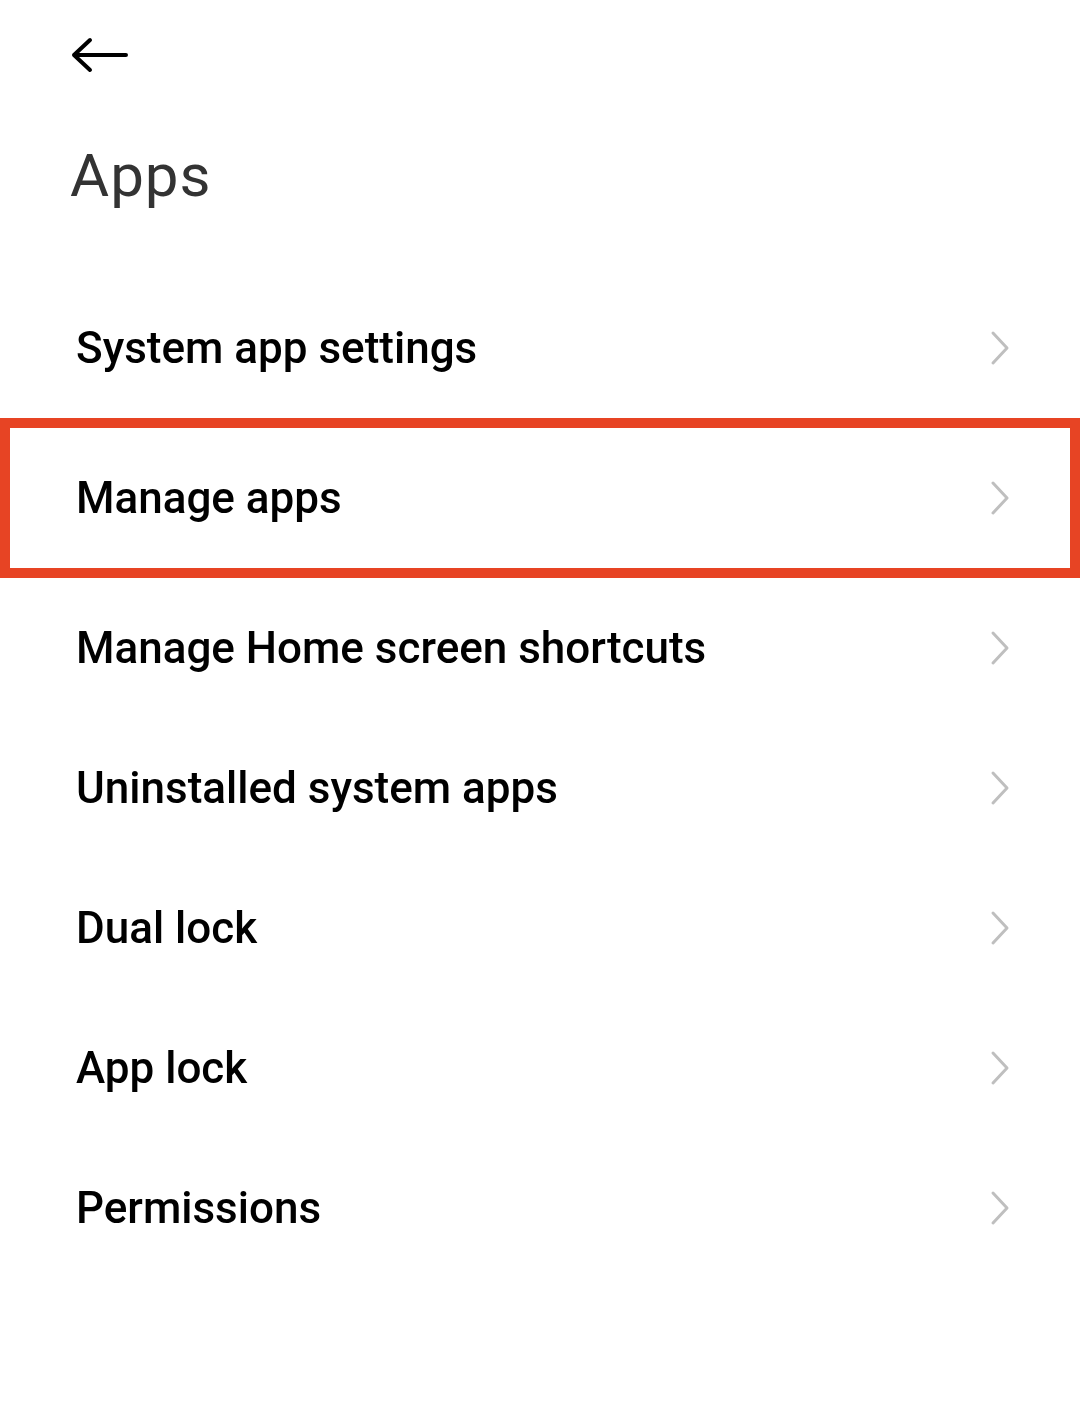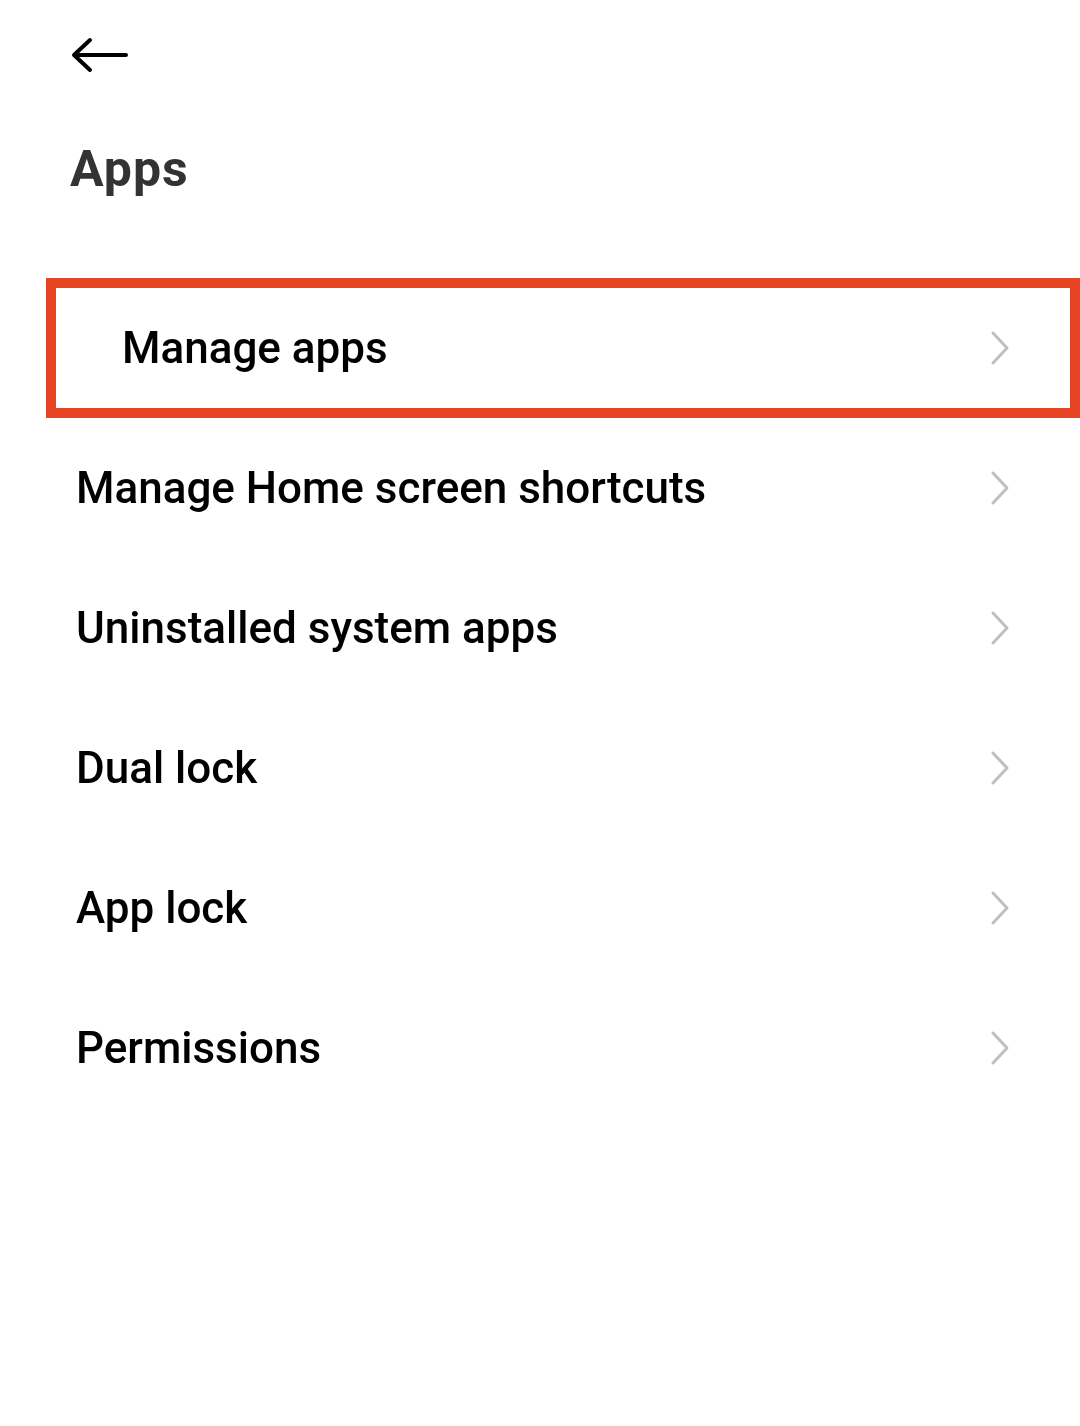--- a/index.html
+++ b/index.html
@@ -22,22 +22,22 @@
     height: 50px;
     display: flex;
     align-items: center;
     justify-content: flex-start;
     cursor: pointer;
   }
   .page-title {
     position: absolute;
     top: 140px;
     left: 70px;
-    font-size: 50px;
-    font-weight: 700;
+    font-size: 60px;
+    font-weight: 400;
     color: #333333;
     letter-spacing: 1px;
   }
   .list {
     position: absolute;
     top: 278px;
     left: 0;
     width: 100%;
   }
   .list-item {
@@ -46,22 +46,21 @@
     align-items: center;
     justify-content: space-between;
     padding-left: 76px;
     padding-right: 70px;
     cursor: pointer;
   }
   .list-item.highlighted {
     border: 10px solid #e74424;
     padding-left: 66px;
     padding-right: 60px;
-    height: 140px;
-    margin-left: 46px;
+    height: 160px;
   }
   .item-label {
     font-size: 44px;
     font-weight: 500;
     color: #000000;
   }
   .chevron {
     flex-shrink: 0;
   }
 </style>
@@ -71,20 +70,26 @@
 <div class="back-btn">
   <svg width="58" height="38" viewBox="0 0 58 38">
     <path d="M 20 4 L 4 19 L 20 34 M 4 19 L 56 19" stroke="#000000" stroke-width="4" fill="none" stroke-linecap="round" stroke-linejoin="round"></path>
   </svg>
 </div>
 
 <h1 class="page-title">Apps</h1>
 
 <div class="list">
 
+  <div class="list-item">
+    <span class="item-label">System app settings</span>
+    <svg class="chevron" width="20" height="36" viewBox="0 0 20 36">
+      <path d="M 3 3 L 17 18 L 3 33" stroke="#bfbfbf" stroke-width="3" fill="none" stroke-linecap="round" stroke-linejoin="round"></path>
+    </svg>
+  </div>
 
   <div class="list-item highlighted">
     <span class="item-label">Manage apps</span>
     <svg class="chevron" width="20" height="36" viewBox="0 0 20 36">
       <path d="M 3 3 L 17 18 L 3 33" stroke="#bfbfbf" stroke-width="3" fill="none" stroke-linecap="round" stroke-linejoin="round"></path>
     </svg>
   </div>
 
   <div class="list-item">
     <span class="item-label">Manage Home screen shortcuts</span>

